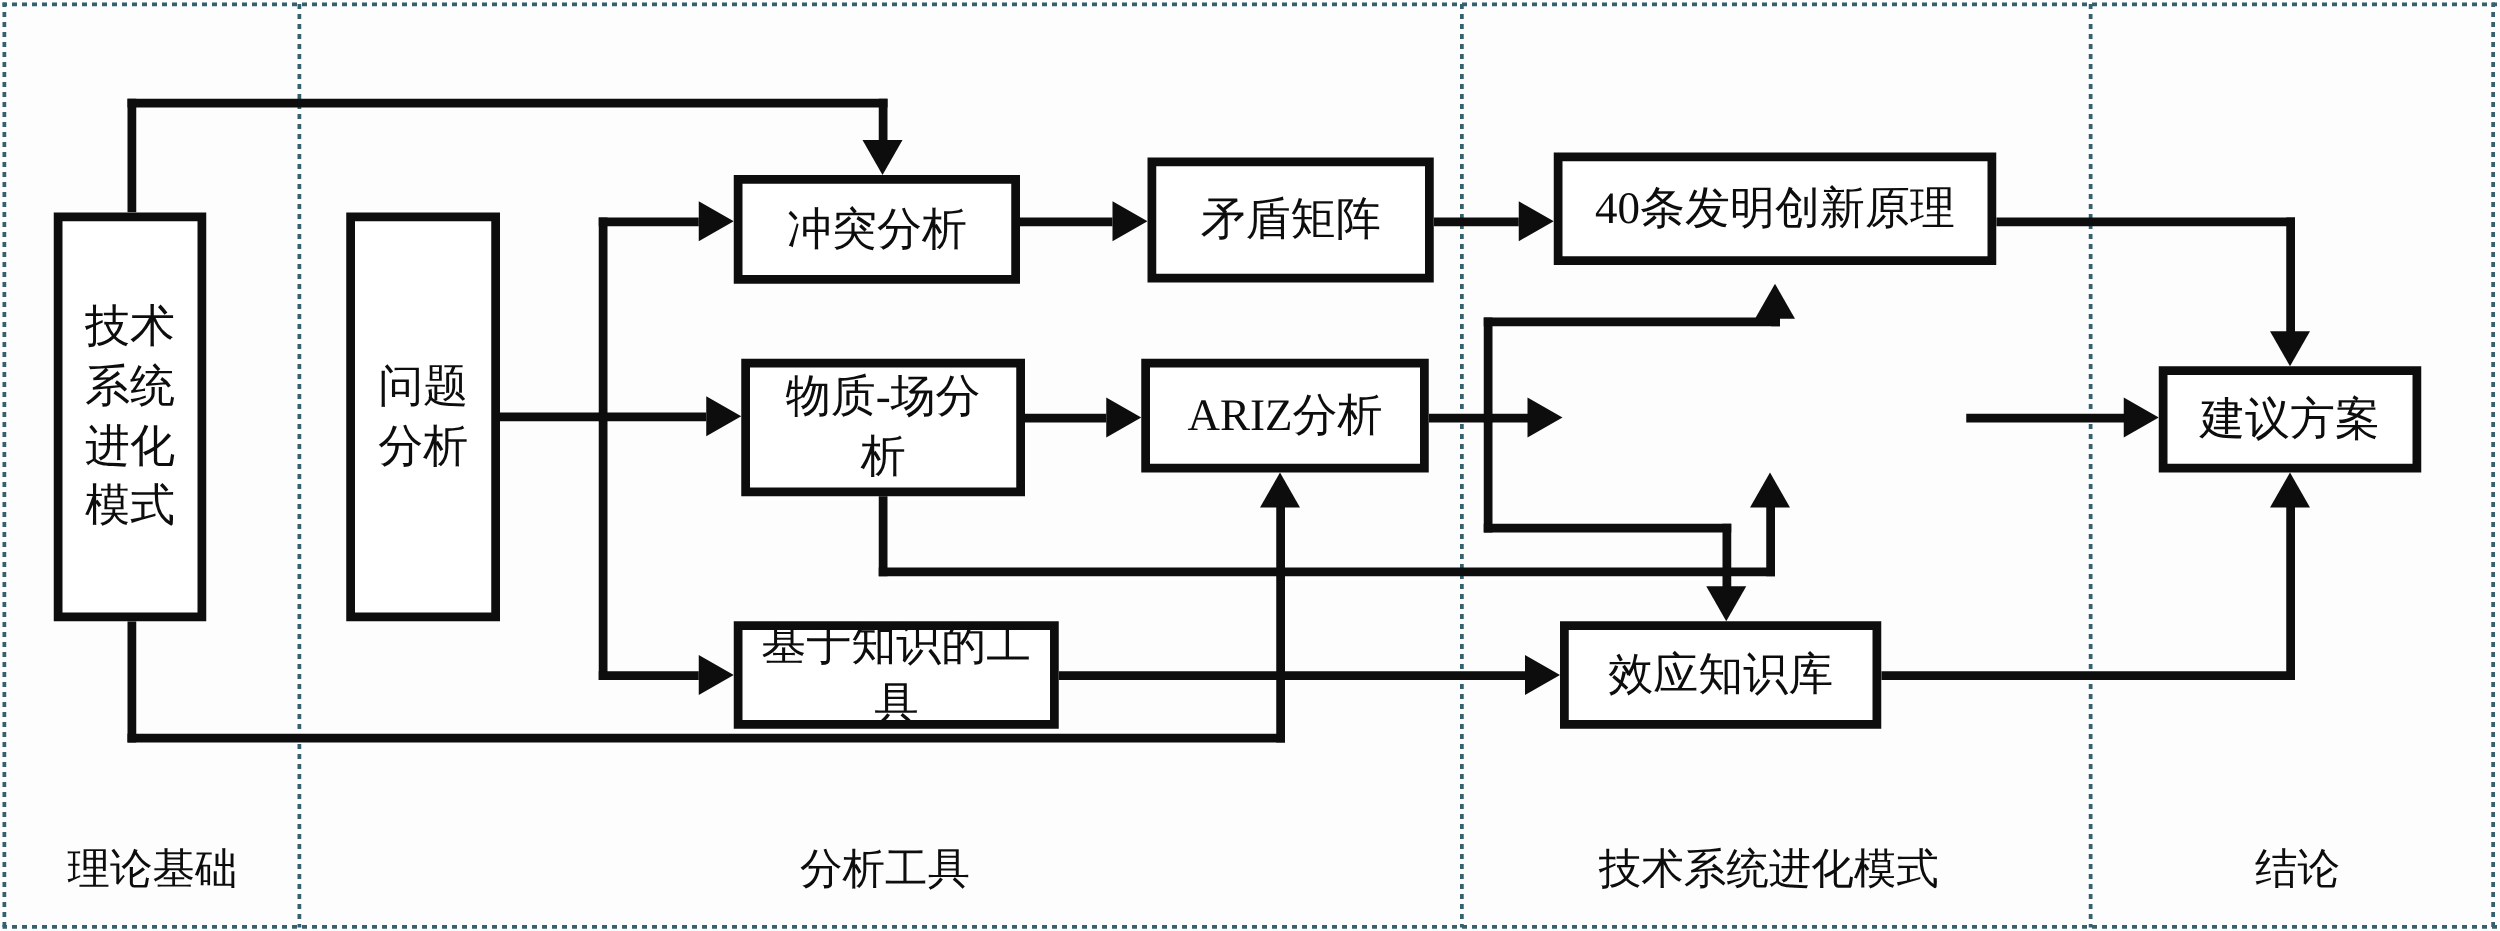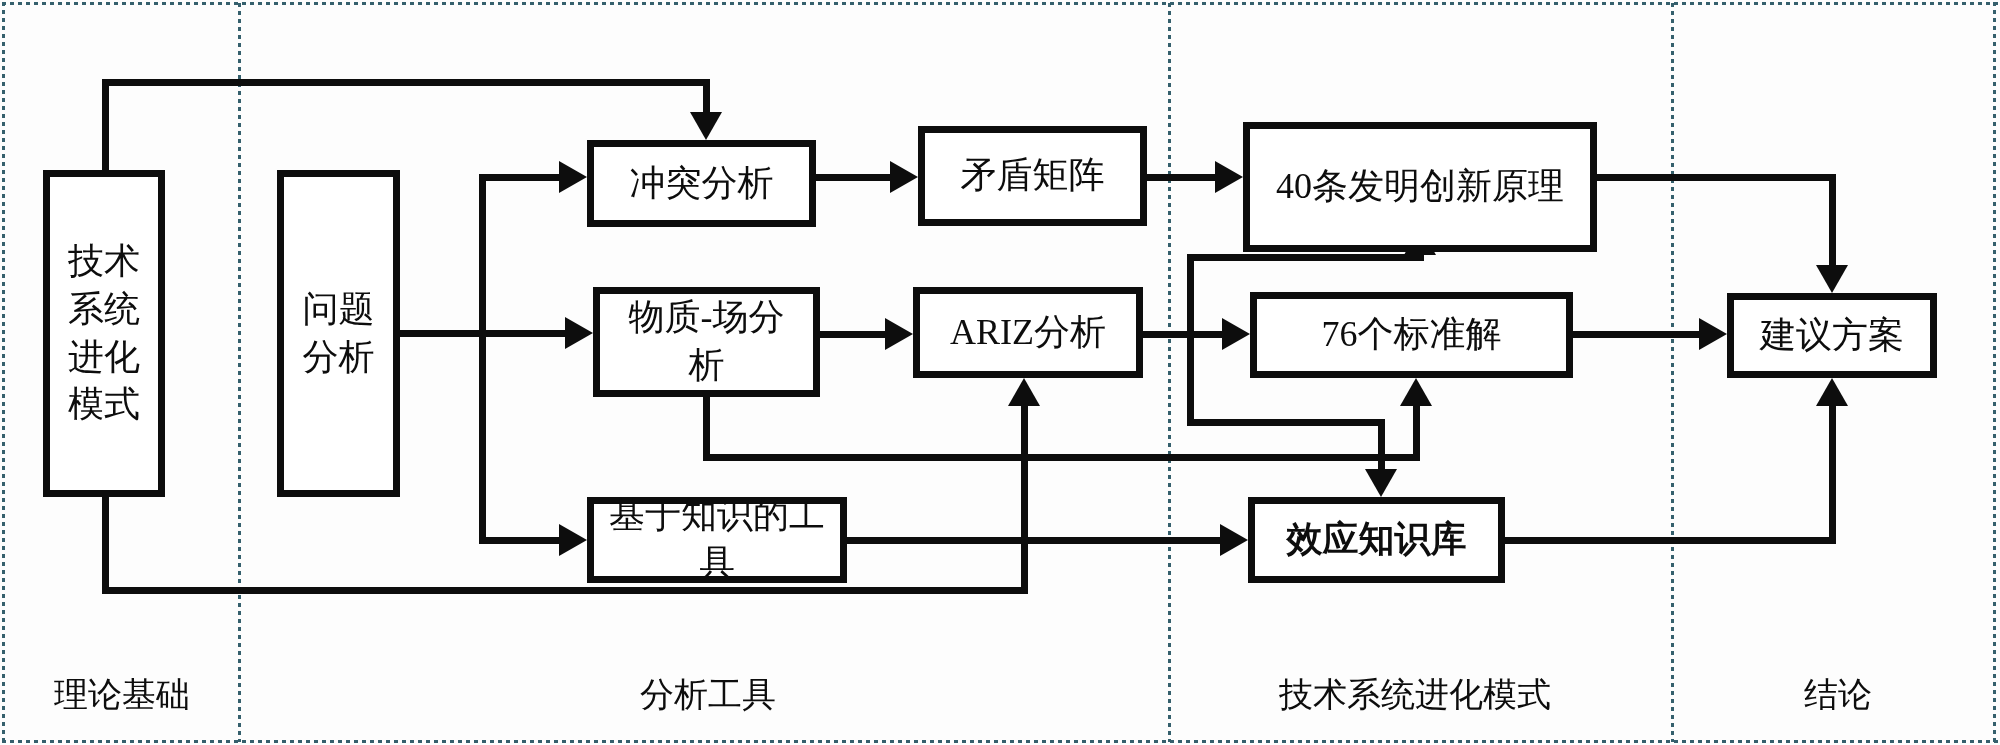--- a/index.html
+++ b/index.html
@@ -113,36 +113,33 @@
   </div>
   <div class="box" style="left:277px;top:170px;width:123px;height:327px;">
     <span style="width:76px;">问题分析</span>
   </div>
   <div class="box" style="left:587px;top:140px;width:229px;height:87px;">
     <span>冲突分析</span>
   </div>
   <div class="box" style="left:918px;top:126px;width:229px;height:100px;">
     <span>矛盾矩阵</span>
   </div>
-  <div class="box" style="left:1243px;top:122px;width:354px;height:130px;">
+  <div class="box" style="left:1243px;top:122px;width:354px;height:90px;">
     <span>40条发明创新原理</span>
   </div>
   <div class="box" style="left:593px;top:287px;width:227px;height:110px;">
     <span style="max-width:182px;">物质-场分析</span>
   </div>
   <div class="box" style="left:913px;top:287px;width:230px;height:91px;">
     <span>ARIZ分析</span>
   </div>
-  <div class="box" style="left:1250px;top:292px;width:323px;height:86px;">
-    <span>76个标准解</span>
-  </div>
   <div class="box" style="left:587px;top:497px;width:260px;height:86px;">
     <span>基于知识的工具</span>
   </div>
-  <div class="box" style="left:1248px;top:497px;width:257px;height:86px;font-weight:bold;">
+  <div class="box" style="left:1248px;top:497px;width:257px;height:86px;">
     <span>效应知识库</span>
   </div>
   <div class="box" style="left:1727px;top:293px;width:210px;height:85px;">
     <span>建议方案</span>
   </div>
 
   <div class="sec" style="left:122px;top:672px;">理论基础</div>
   <div class="sec" style="left:708px;top:672px;">分析工具</div>
   <div class="sec" style="left:1415px;top:672px;">技术系统进化模式</div>
   <div class="sec" style="left:1838px;top:672px;">结论</div>

